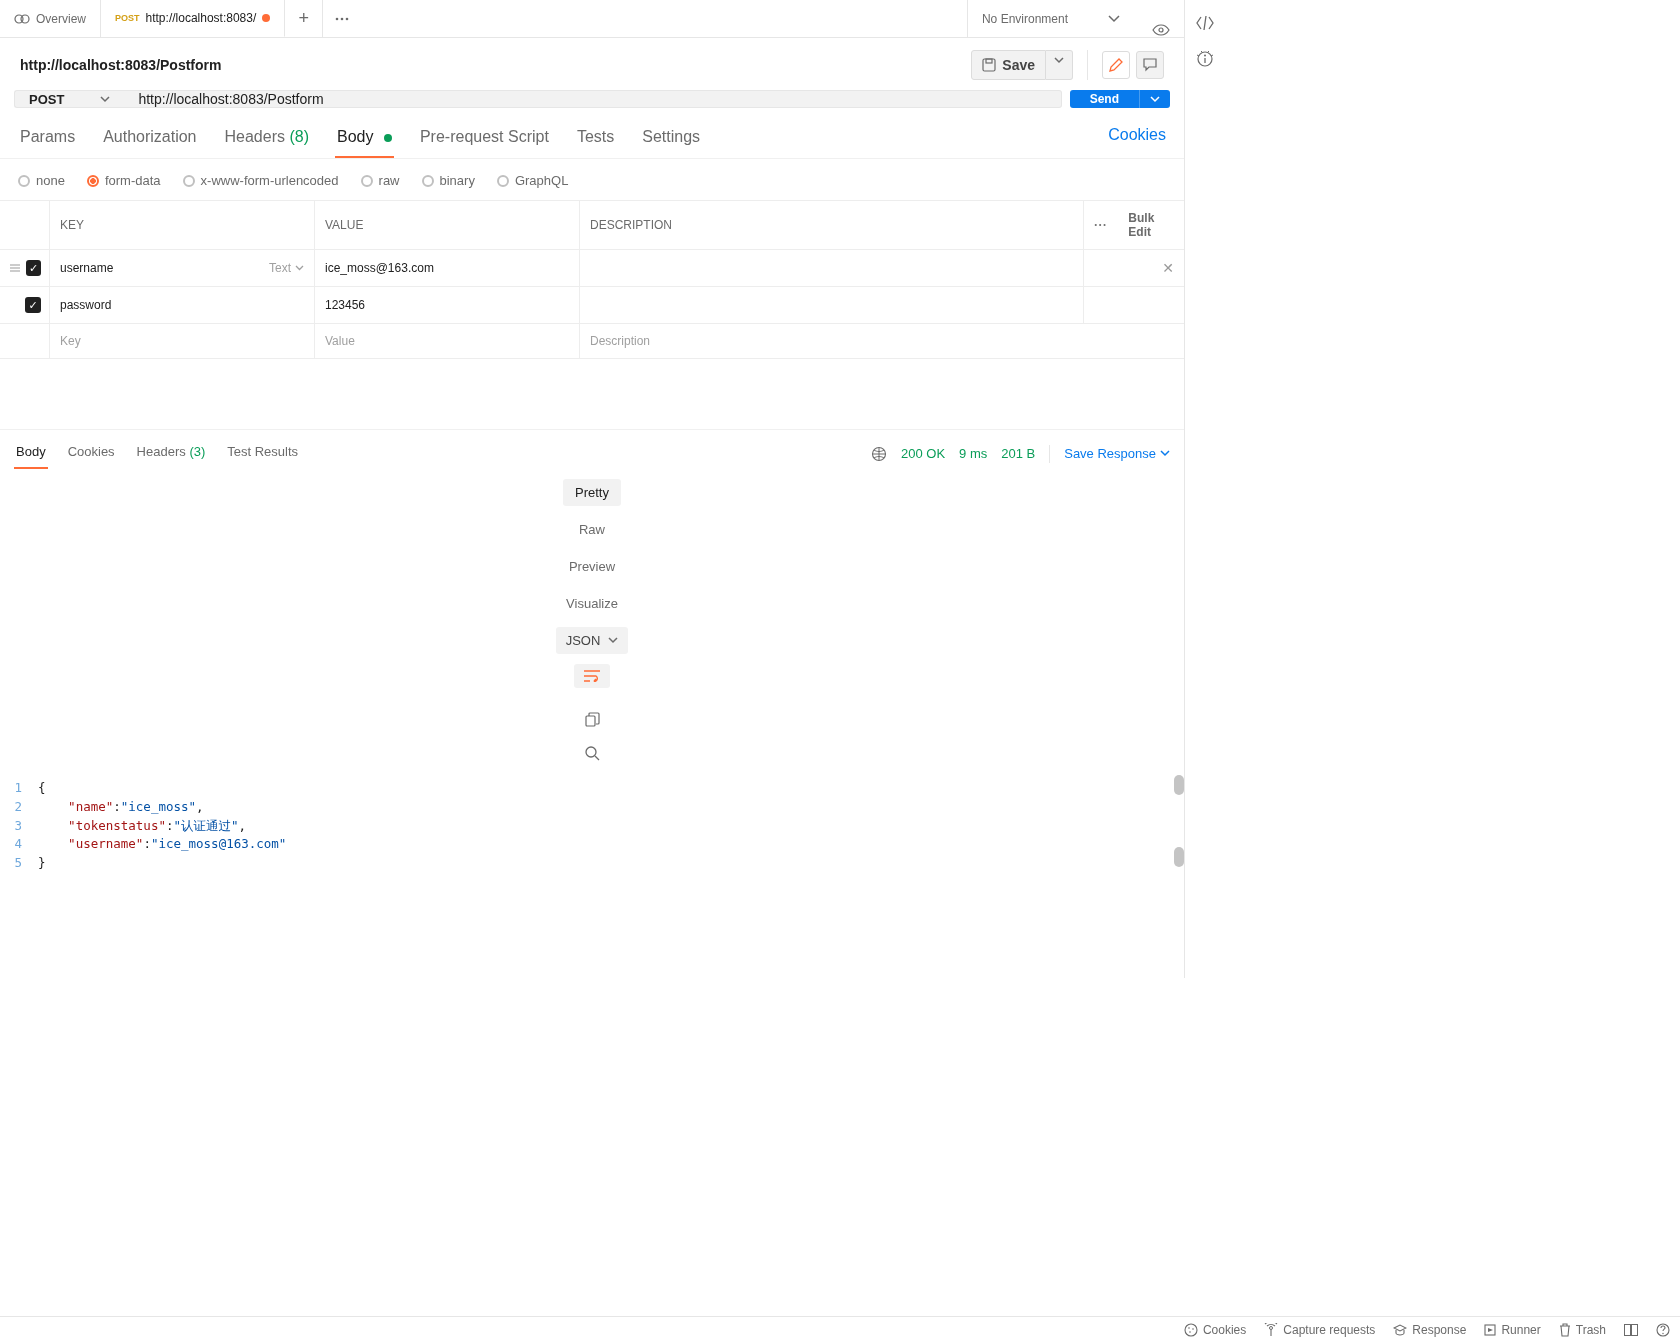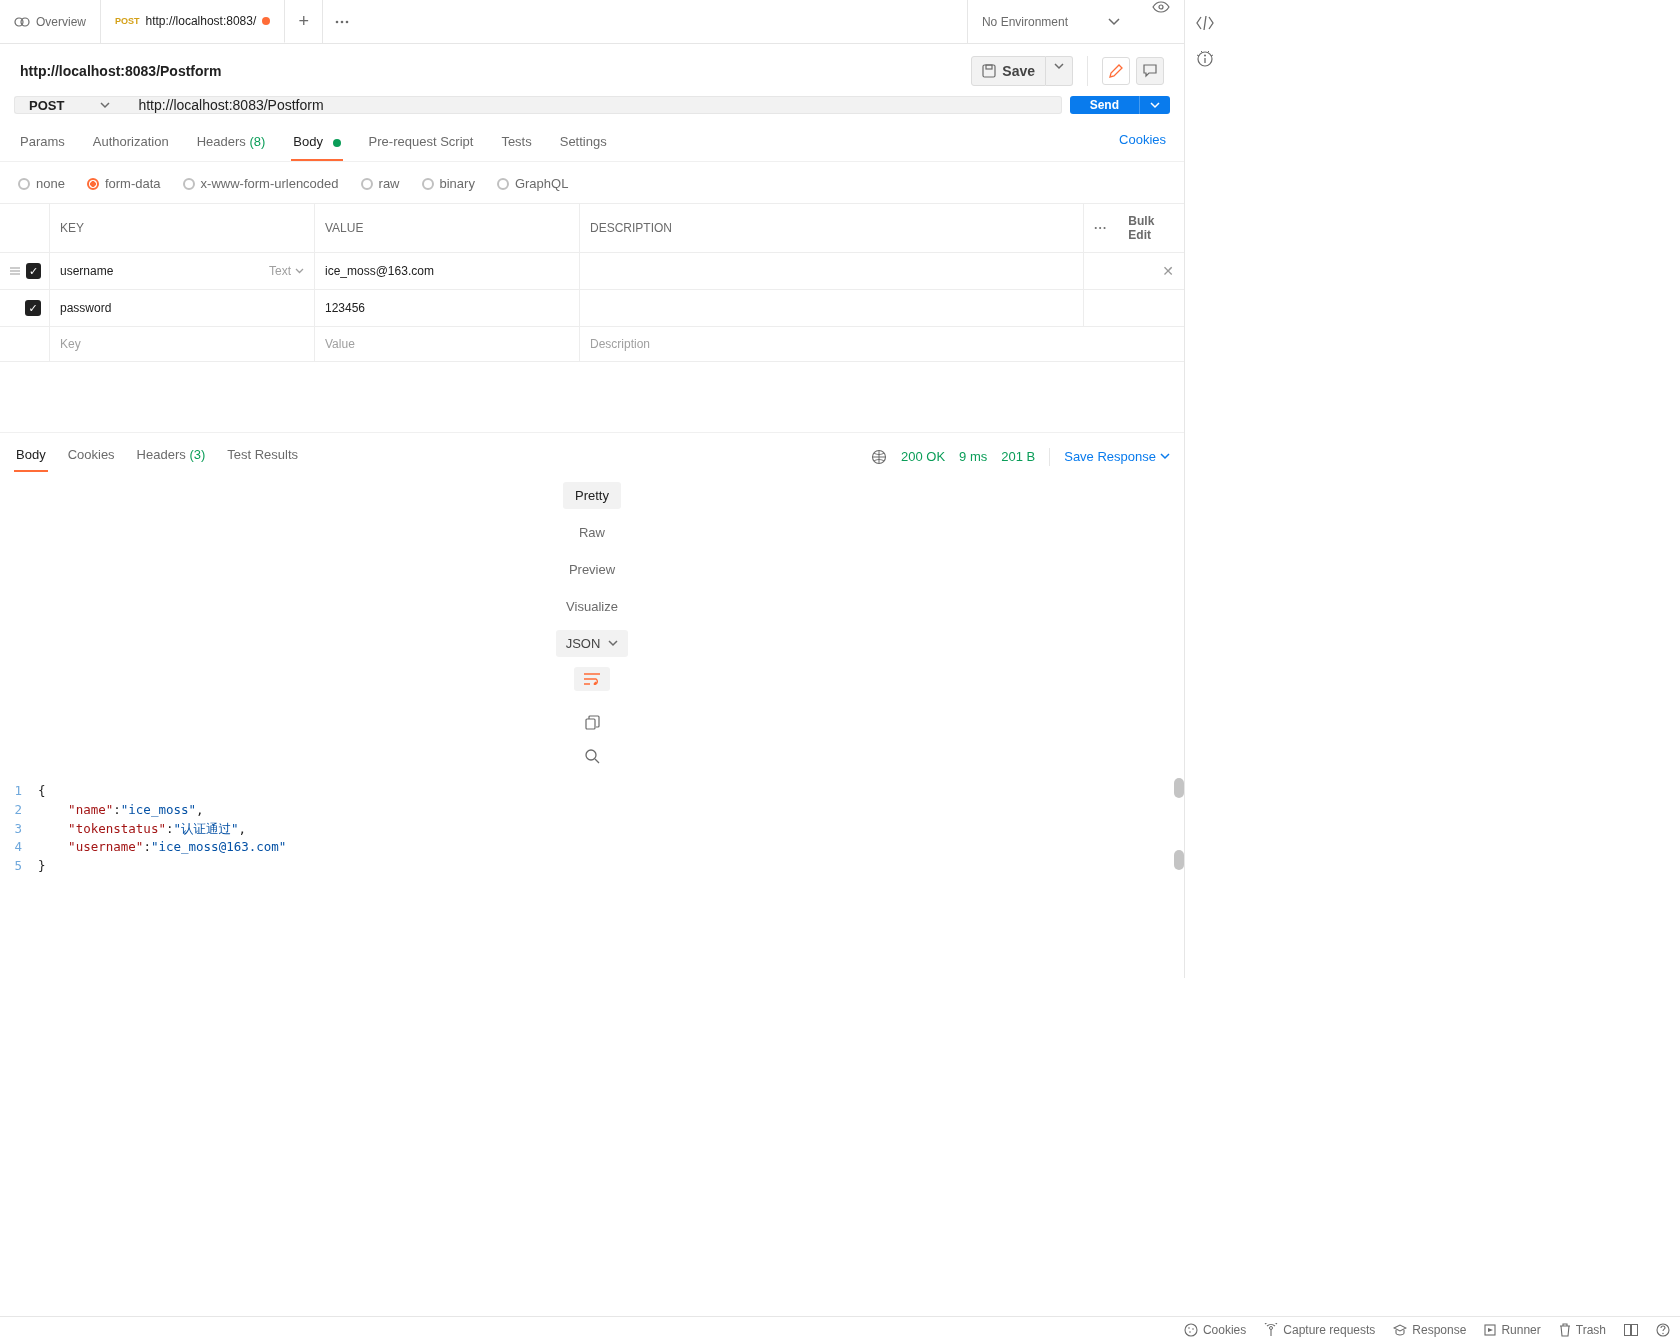--- a/index.html
+++ b/index.html
@@ -2,28 +2,28 @@
 <html><head>
 <meta charset="utf-8">
 <style>
 * { box-sizing: border-box; margin: 0; padding: 0; }
 body { font-family: -apple-system, BlinkMacSystemFont, "Segoe UI", Helvetica, Arial, sans-serif; font-size: 12px; color: #212121; background: #fff; }
 .app { display: flex; width: 1225px; height: 978px; overflow: hidden; }
 .main-col { flex: 1; display: flex; flex-direction: column; border-right: 1px solid #e6e6e6; }
 .right-rail { width: 40px; display: flex; flex-direction: column; align-items: center; padding-top: 16px; gap: 20px; }
 
 
-.tabbar { display: flex; align-items: stretch; height: 44px; border-bottom: 1px solid #e6e6e6; }
+.tabbar { display: flex; align-items: stretch; height: 38px; border-bottom: 1px solid #e6e6e6; }
 .tab { display: flex; align-items: center; gap: 6px; padding: 0 14px; font-size: 12px; color: #6b6b6b; border-right: 1px solid #e6e6e6; cursor: pointer; }
 .tab.active { background: #fff; color: #212121; border-bottom: 1px solid #fff; }
 .tab .method-badge { font-size: 9px; font-weight: 700; color: #d4a017; }
 .tab .dirty { width: 8px; height: 8px; border-radius: 50%; background: #ff6c37; }
 .tab-add { width: 38px; display: flex; align-items: center; justify-content: center; font-size: 18px; color: #6b6b6b; border-right: 1px solid #e6e6e6; cursor: pointer; }
 .tab-more { width: 38px; display: flex; align-items: center; justify-content: center; color: #6b6b6b; cursor: pointer; }
-.tabbar-right { margin-left: auto; display: flex; align-items: flex-start; gap: 10px; padding-right: 6px; }
+.tabbar-right { margin-left: auto; display: flex; align-items: flex-end; gap: 10px; padding-right: 6px; }
 .env-select { display: flex; align-items: center; gap: 40px; padding: 0 14px; height: 100%; border-left: 1px solid #e6e6e6; color: #6b6b6b; cursor: pointer; }
 
 
 .title-row { display: flex; align-items: center; padding: 12px 20px 10px; }
 .title-text { font-size: 14px; font-weight: 600; flex: 1; }
 .save-group { display: flex; align-items: stretch; }
 .save-btn { display: flex; align-items: center; gap: 6px; background: #f2f2f2; border: 1px solid #dcdcdc; border-radius: 3px 0 0 3px; padding: 6px 10px; font-weight: 600; font-size: 14px; color: #444; cursor: pointer; }
 .save-caret { background: #f2f2f2; border: 1px solid #dcdcdc; border-left: none; border-radius: 0 3px 3px 0; padding: 6px 8px; cursor: pointer; color: #6b6b6b; }
 .vdiv { width: 1px; background: #e6e6e6; margin: 0 14px; align-self: stretch; }
 .icon-btn { width: 28px; height: 28px; display: inline-flex; align-items: center; justify-content: center; border: 1px solid #dcdcdc; border-radius: 3px; cursor: pointer; background: #fff; color: #6b6b6b; }
@@ -32,21 +32,21 @@
 
 
 .url-row { display: flex; gap: 8px; padding: 0 14px 10px; }
 .method-select { display: flex; align-items: center; gap: 36px; background: #f2f2f2; border: 1px solid #e6e6e6; border-right: none; border-radius: 3px 0 0 3px; padding: 0 14px; font-weight: 700; font-size: 13px; cursor: pointer; }
 .url-input { flex: 1; display: flex; align-items: center; background: #f2f2f2; border: 1px solid #e6e6e6; border-left: none; border-radius: 0 3px 3px 0; padding: 0 14px; font-size: 14px; color: #212121; }
 .send-group { display: flex; }
 .send-btn { background: #097bed; color: #fff; font-weight: 600; font-size: 12px; border: none; border-radius: 3px 0 0 3px; padding: 0 20px; cursor: pointer; }
 .send-caret { background: #097bed; color: #fff; border: none; border-left: 1px solid rgba(255,255,255,0.25); border-radius: 0 3px 3px 0; padding: 0 10px; cursor: pointer; }
 
 
-.req-tabs { display: flex; align-items: center; gap: 24px; padding: 4px 18px 0; border-bottom: 1px solid #f0f0f0; font-size: 13px; }
+.req-tabs { display: flex; align-items: center; gap: 24px; padding: 4px 18px 0; border-bottom: 1px solid #f0f0f0; font-size: 16px; }
 .rtab { padding: 6px 2px 10px; color: #6b6b6b; cursor: pointer; border-bottom: 2px solid transparent; }
 .rtab.active { color: #212121; font-weight: 500; border-bottom-color: #ff6c37; }
 .rtab .count { color: #0a9d58; }
 .rtab .dot-green { display: inline-block; width: 8px; height: 8px; border-radius: 50%; background: #0a9d58; margin-left: 6px; vertical-align: middle; }
 .req-tabs .spacer { flex: 1; }
 .cookies-link { color: #097bed; font-weight: 500; padding-bottom: 10px; cursor: pointer; }
 
 
 .body-types { display: flex; align-items: center; gap: 22px; padding: 14px 18px 12px; font-size: 13px; color: #6b6b6b; }
 .btype { display: flex; align-items: center; gap: 6px; cursor: pointer; }

